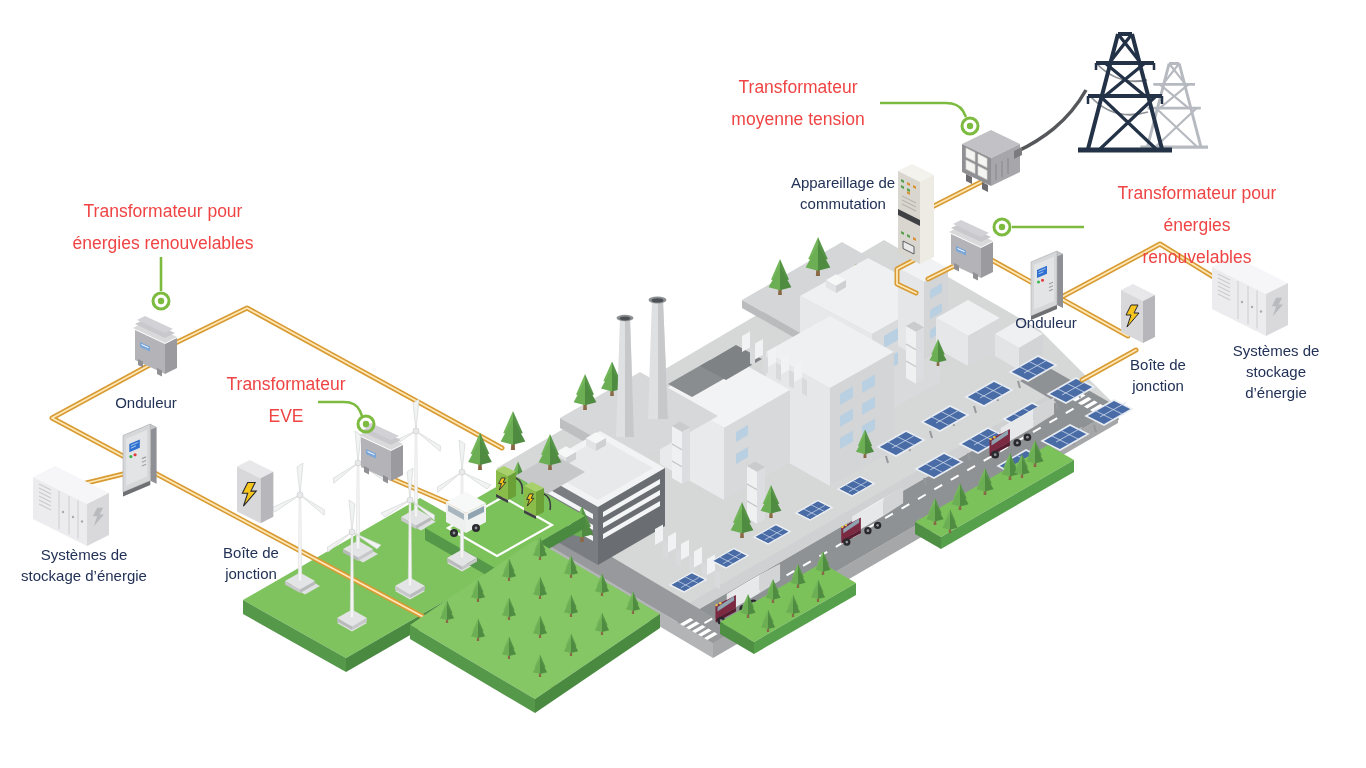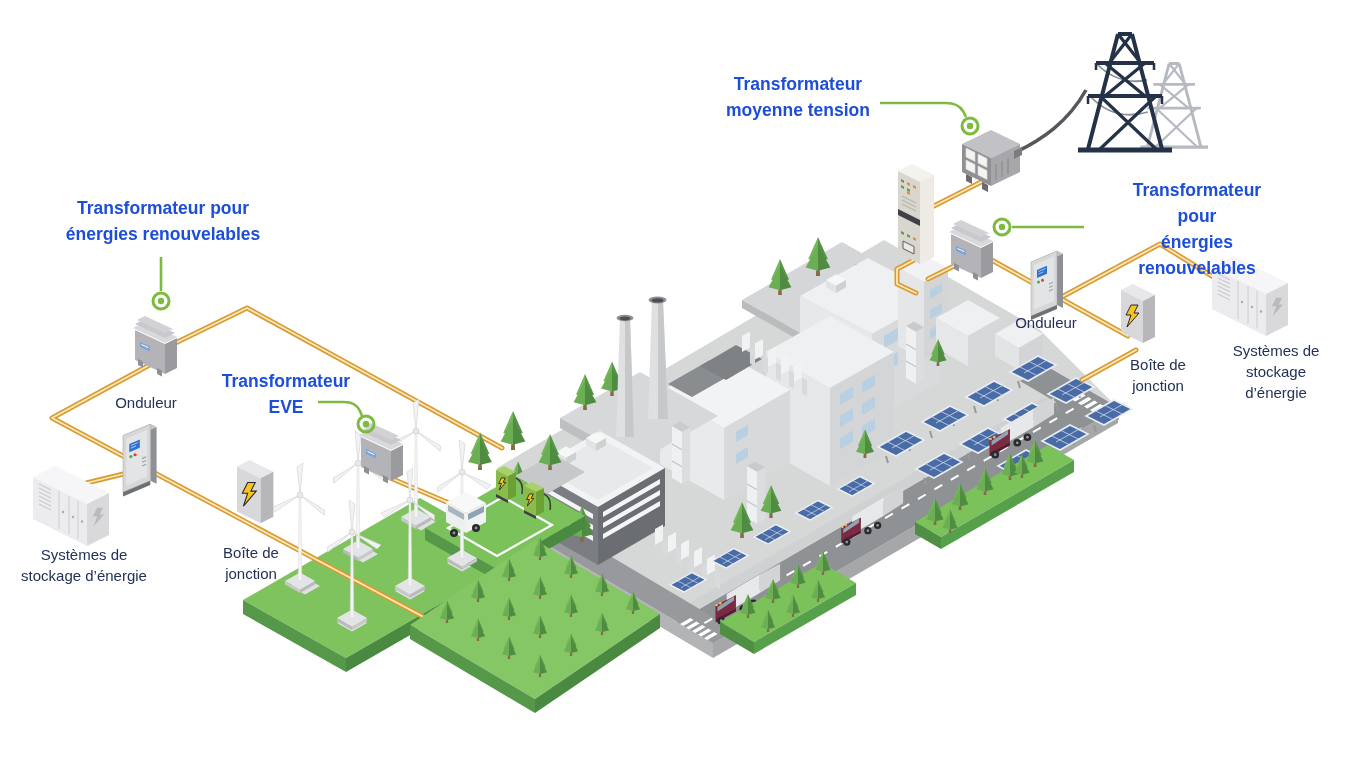--- a/index.html
+++ b/index.html
@@ -1,21 +1,21 @@
 <!DOCTYPE html>
 <html><head>
 <meta charset="utf-8">
 <style>
   html,body{margin:0;padding:0;background:#fff;}
   #stage{position:relative;width:1366px;height:768px;background:#ffffff;overflow:hidden;
          font-family:"Liberation Sans",sans-serif;}
   #art{position:absolute;left:0;top:0;}
   .lbl{position:absolute;transform:translateX(-50%);text-align:center;color:#223156;
        white-space:pre-line;pointer-events:none;}
-  .lbl.title{font-weight:700;font-size:17.5px;line-height:26px;color:#1d4ed8;}
+  .lbl.title{font-weight:400;font-size:17.5px;line-height:32px;color:#ef4444;}
   .lbl.sub{font-weight:400;font-size:15px;line-height:21px;}
 </style>
 </head>
 <body>
 
 <div id="stage">
 <svg id="art" width="1366" height="768" viewBox="0 0 1366 768">
 <defs>
   <g id="TR">
     <path d="M-1.6,0 L1.6,0 L1.2,-7 L-1.2,-7 Z" fill="#8a6a46"></path>
@@ -532,20 +532,22 @@
 </svg>
 
 <div class="lbl title" style="left:163px;top:195px;">Transformateur pour
 énergies renouvelables</div>
 <div class="lbl title" style="left:286px;top:368px;">Transformateur
 EVE</div>
 <div class="lbl title" style="left:798px;top:71px;">Transformateur
 moyenne tension</div>
 <div class="lbl title" style="left:1197px;top:177px;">Transformateur pour
 énergies renouvelables</div>
+<div class="lbl sub" style="left:843px;top:172px;">Appareillage de
+commutation</div>
 <div class="lbl sub" style="left:146px;top:392px;">Onduleur</div>
 <div class="lbl sub" style="left:1046px;top:312px;">Onduleur</div>
 <div class="lbl sub" style="left:251px;top:542px;">Boîte de
 jonction</div>
 <div class="lbl sub" style="left:1158px;top:354px;">Boîte de
 jonction</div>
 <div class="lbl sub" style="left:84px;top:544px;">Systèmes de
 stockage d’énergie</div>
 <div class="lbl sub" style="left:1276px;top:340px;">Systèmes de
 stockage d’énergie</div>

